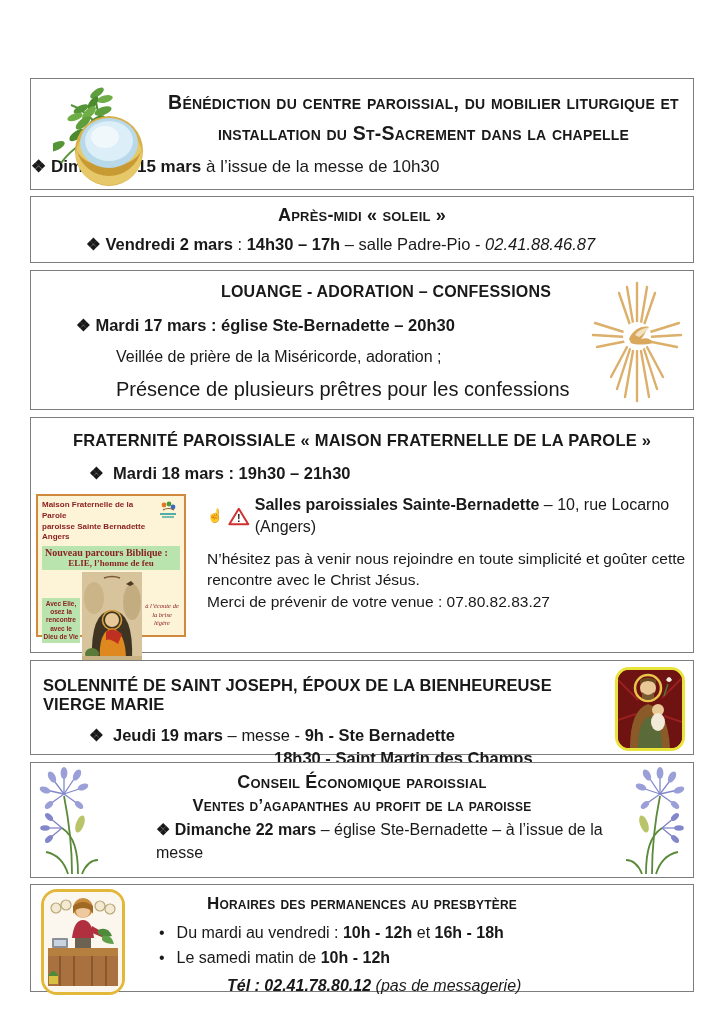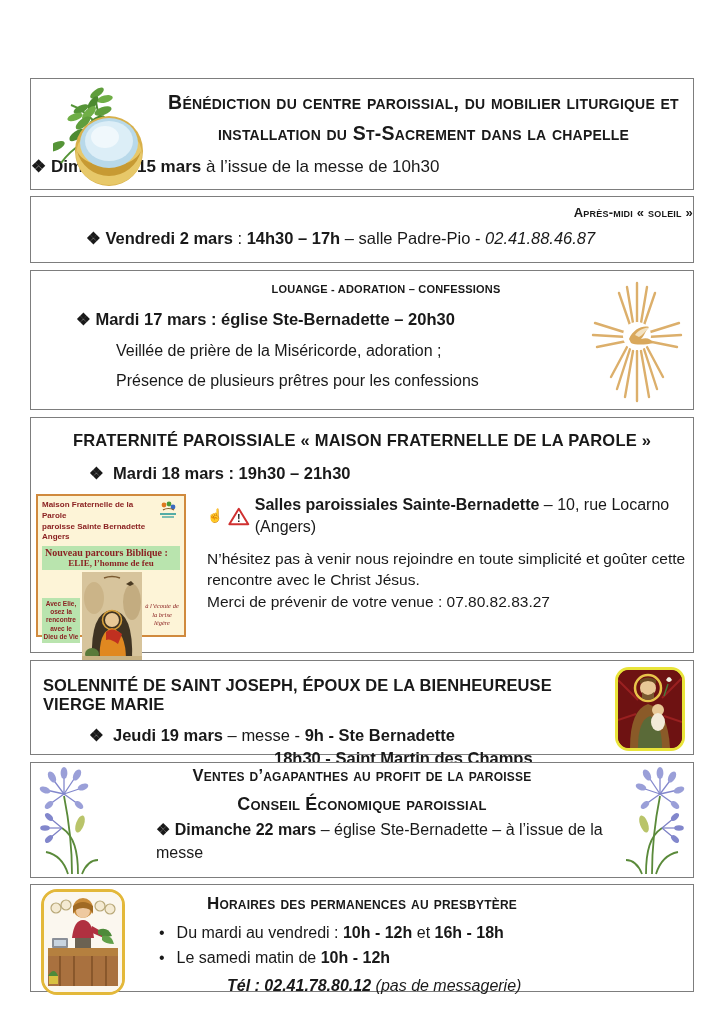--- a/index.html
+++ b/index.html
@@ -17,30 +17,30 @@
   .hdr { font-weight:bold; text-align:center; letter-spacing:0.2px; }
 
   
   .box1 { top:78px; height:112px; }
   .bowl-img { position:absolute; left:22px; top:6px; }
   .box1 .title { margin:8px 11px 0 135px; width:515px; font-size:19.5px; line-height:1.6; }
   .box1 .dateline { margin-top:7px; font-size:17px; }
 
   
   .box2 { top:196px; height:67px; }
-  .box2 .hdr { padding-top:8px; font-size:13px;text-align:right; }
+  .box2 .hdr { padding-top:8px; font-size:18px; }
   .box2 .line { margin:9px 0 0 55px; font-size:16.5px; }
 
   
   .box3 { top:270px; height:140px; }
-  .box3 .hdr { margin:12px 0 0 120px; width:470px; font-size:11px; }
+  .box3 .hdr { margin:12px 0 0 120px; width:470px; font-size:16px; }
   .dove-img { position:absolute; right:8px; top:8px; }
   .box3 .line1 { margin:15px 0 0 45px; font-size:16.5px; }
   .box3 .line2 { margin:13px 0 0 85px; font-size:16px; }
-  .box3 .line3 { margin:12px 0 0 85px; font-size:16px; }
+  .box3 .line3 { margin:12px 0 0 85px; font-size:20px; }
 
   
   .box4 { top:417px; height:236px; }
   .box4 .hdr { padding-top:13px; font-size:16.5px; }
   .box4 .line1 { margin:14px 0 0 58px; font-size:16.5px; }
   .frat-row { display:flex; margin:11px 6px 0 5px;justify-content:space-between; }
   .flyer {
     flex:0 0 150px; height:143px; box-sizing:border-box;
     border:2px solid #d08a3e; background:#fdf4d7; position:relative; padding:4px;
     font-family:"Liberation Sans", sans-serif;
@@ -337,22 +337,22 @@
         <line x1="28" y1="62" x2="16" y2="52"></line>
           <line x1="28" y1="62" x2="12" y2="62"></line>
           <line x1="28" y1="62" x2="16" y2="72"></line>
       </g>
       <g fill="#8287cc">
         <ellipse cx="15" cy="51" rx="2.8" ry="4.8" transform="rotate(-45 15 51)"></ellipse>
         <ellipse cx="11" cy="62" rx="2.8" ry="4.8" transform="rotate(-90 11 62)"></ellipse>
         <ellipse cx="15" cy="73" rx="2.8" ry="4.8" transform="rotate(-135 15 73)"></ellipse>
       </g>
     </svg>
+    <div class="hdr sc hdr1">Conseil Économique paroissial</div>
     <div class="hdr sc hdr2">Ventes d’agapanthes au profit de la paroisse</div>
-    <div class="hdr sc hdr1">Conseil Économique paroissial</div>
     <div class="line">
       <span class="b">❖</span>
       <span class="b">Dimanche 22 mars</span><span> – église Ste-Bernadette – à l’issue de la messe</span>
     </div>
   </div>
 
   <div class="box box7">
     <div class="recept-img">
       <svg width="78" height="100" viewBox="0 0 78 100">
         <rect x="0" y="0" width="78" height="100" fill="#fbf7ef"></rect>

